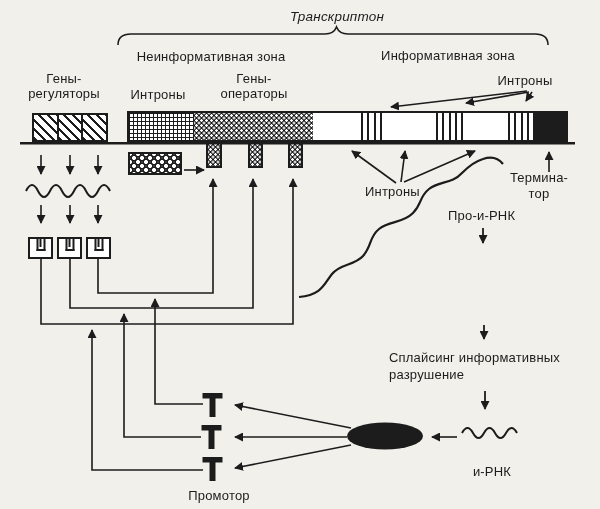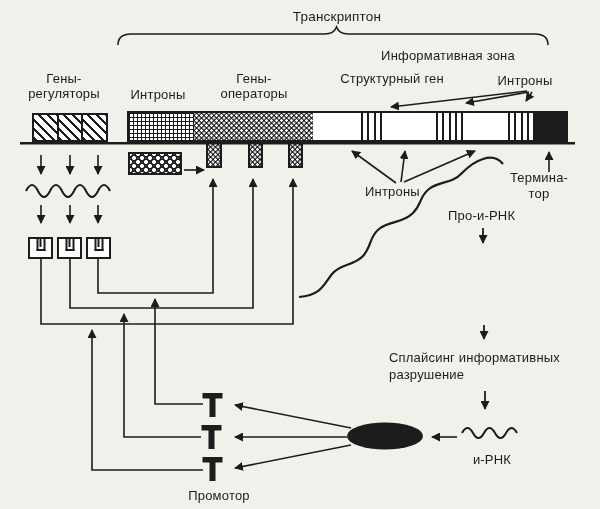--- a/index.html
+++ b/index.html
@@ -7,21 +7,21 @@
     position:relative;width:600px;height:509px;overflow:hidden;
     background:#f2f0ea;
     font-family:"Liberation Sans", sans-serif;
     color:#1c1c1c;
   }
   .lbl{
     position:absolute;font-size:13px;line-height:15px;letter-spacing:.2px;
     white-space:pre-line;color:#1c1c1c;
   }
   .c{transform:translateX(-50%);text-align:center;}
-  .title{font-size:13.5px;}
+  .title{font-size:13.5px;font-style:italic;}
   .box{position:absolute;box-sizing:border-box;border:2px solid #1c1c1c;background:#fff;}
   
   .hatch{
     background:repeating-linear-gradient(45deg,#1c1c1c 0 2.2px,#ffffff 2.2px 6.6px);
   }
   .cellwrap{display:flex;width:100%;height:100%;}
   .cellwrap>div{flex:1;}
   .cellwrap>div + div{border-left:2px solid #1c1c1c;}
   
   .grid{
@@ -170,29 +170,29 @@
 
       <path d="M202.5 393 h20 v5.5 h-7 v18.5 h-6 v-18.5 h-7 z"></path>
       <path d="M201.5 425 h20 v5.5 h-7 v18.5 h-6 v-18.5 h-7 z"></path>
       <path d="M202.5 457 h20 v5.5 h-7 v18.5 h-6 v-18.5 h-7 z"></path>
 
       <ellipse cx="385" cy="436" rx="38" ry="13.5"></ellipse>
     </g>
   </svg>
 
   <div class="lbl c title" style="left:337px;top:9px;">Транскриптон</div>
+  <div class="lbl c" style="left:211px;top:49px;">Неинформативная зона</div>
   <div class="lbl c" style="left:448px;top:48px;">Информативная зона</div>
   <div class="lbl c" style="left:64px;top:72px;line-height:14.5px;">Гены-
 регуляторы</div>
   <div class="lbl c" style="left:158px;top:87px;">Интроны</div>
   <div class="lbl c" style="left:254px;top:72px;line-height:14.5px;">Гены-
 операторы</div>
-  <div class="lbl c" style="left:392px;top:71px;">Структурный ген</div>
   <div class="lbl c" style="left:525px;top:73px;">Интроны</div>
   <div class="lbl" style="left:365px;top:184px;">Интроны</div>
   <div class="lbl c" style="left:539px;top:170px;line-height:15.5px;">Термина-
 тор</div>
   <div class="lbl" style="left:448px;top:208px;">Про-и-РНК</div>
   <div class="lbl" style="left:389px;top:349px;line-height:17px;">Сплайсинг информативных
 разрушение</div>
-  <div class="lbl c" style="left:492px;top:452px;text-align:right;">и-РНК</div>
+  <div class="lbl c" style="left:492px;top:464px;text-align:right;">и-РНК</div>
   <div class="lbl c" style="left:219px;top:488px;">Промотор</div>
 </div>
 
 </body></html>

